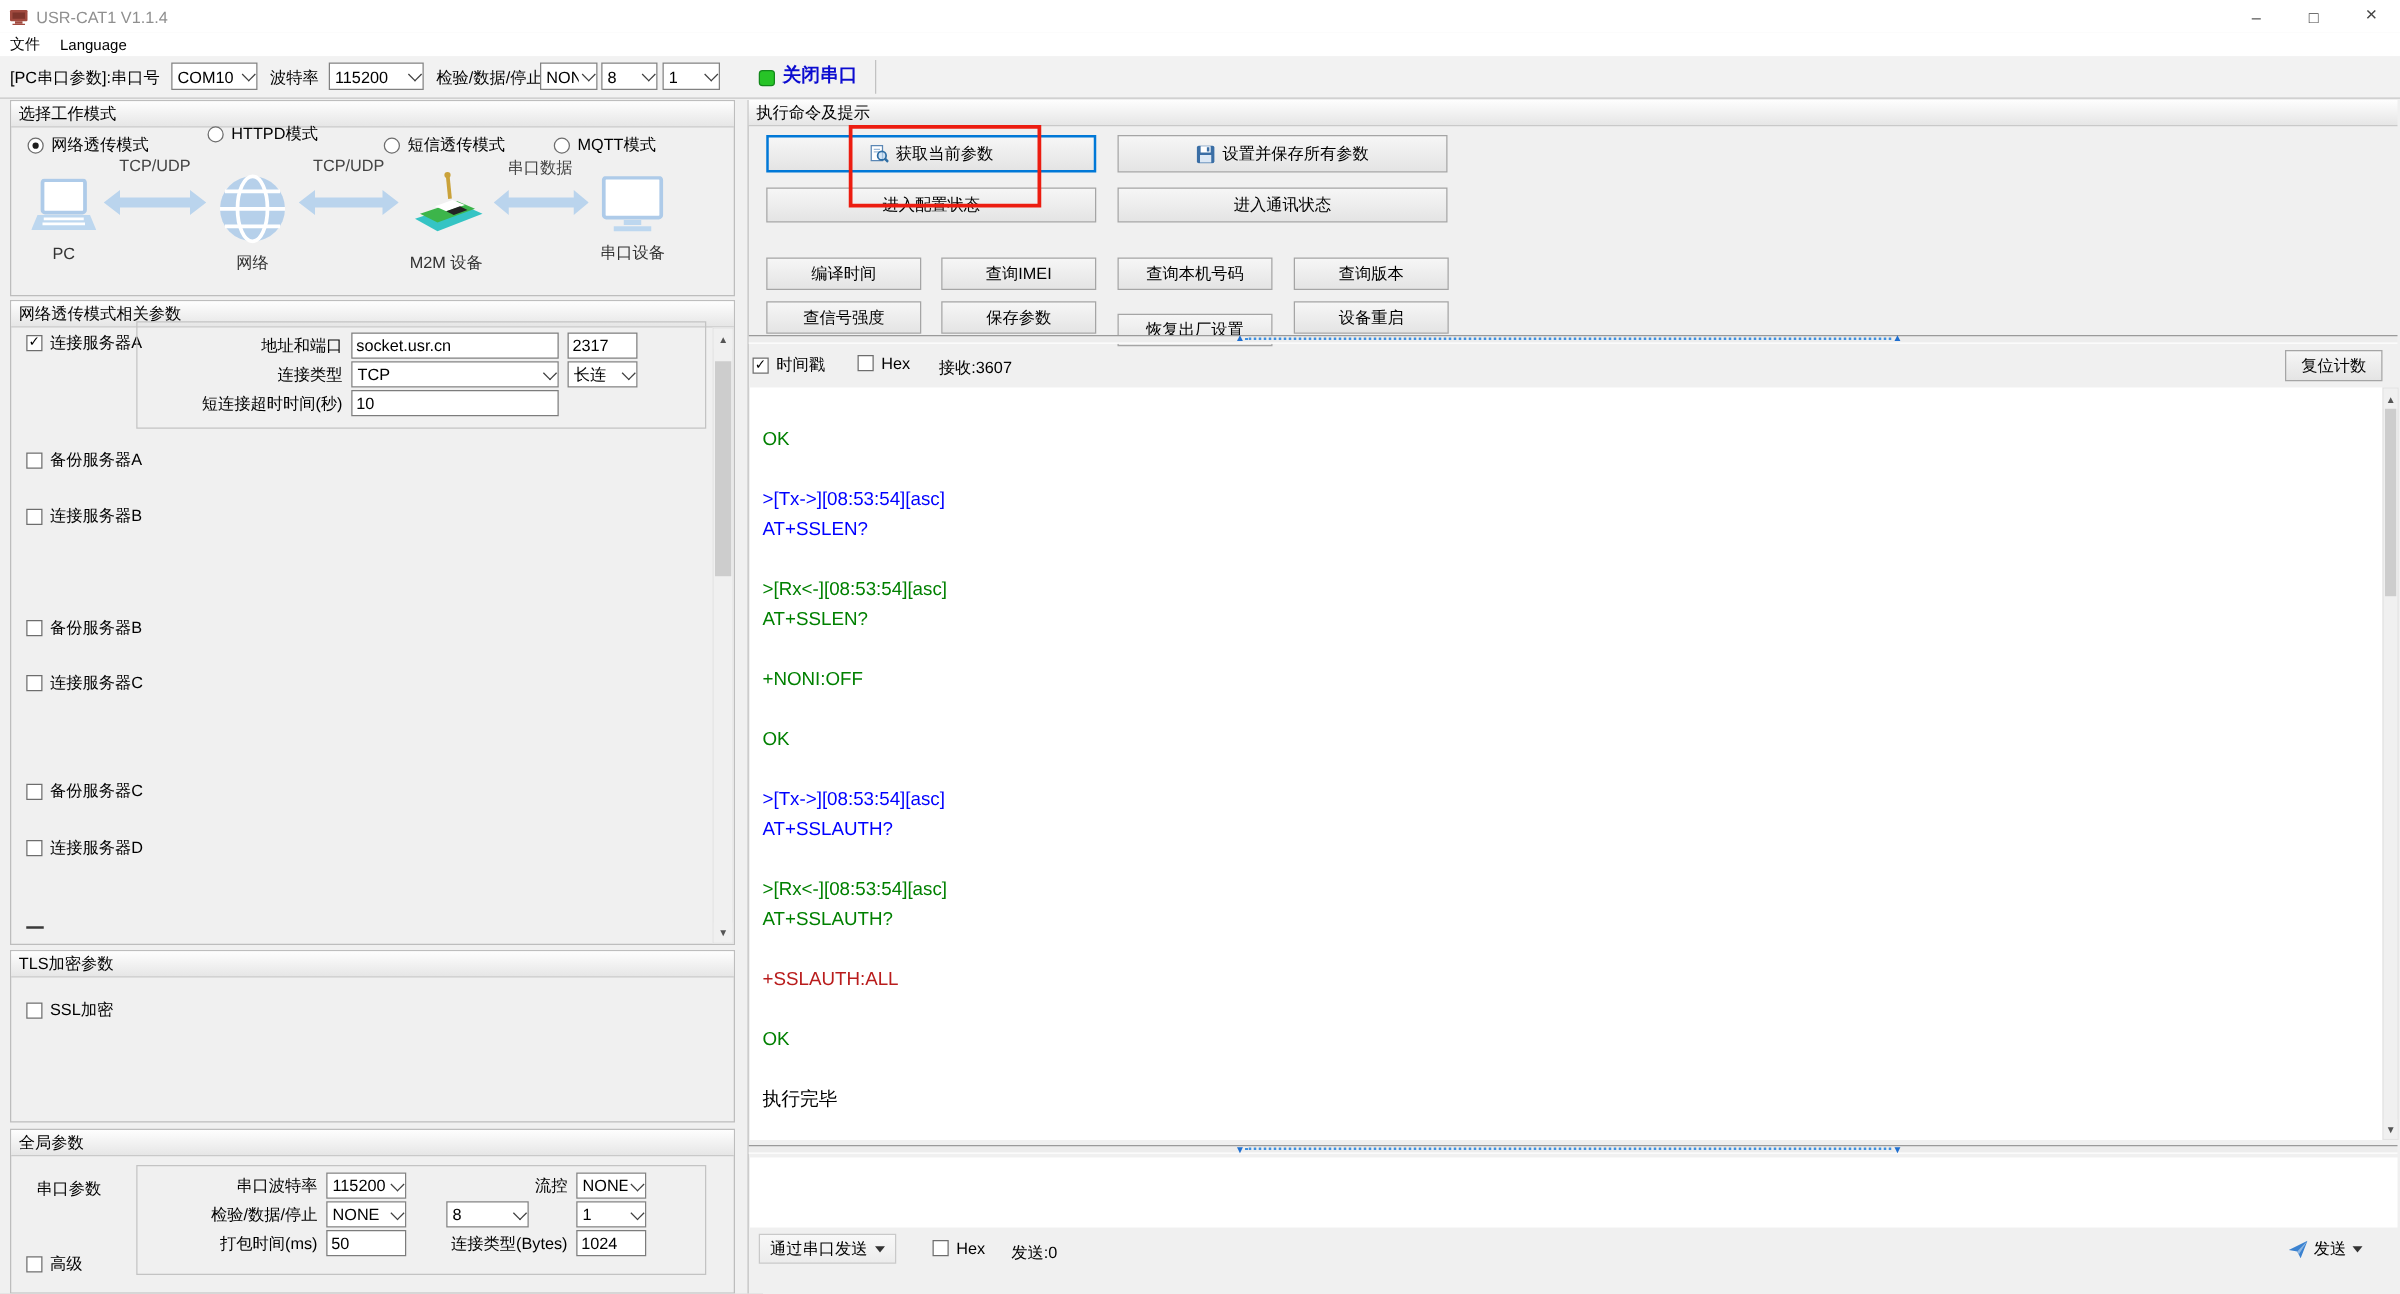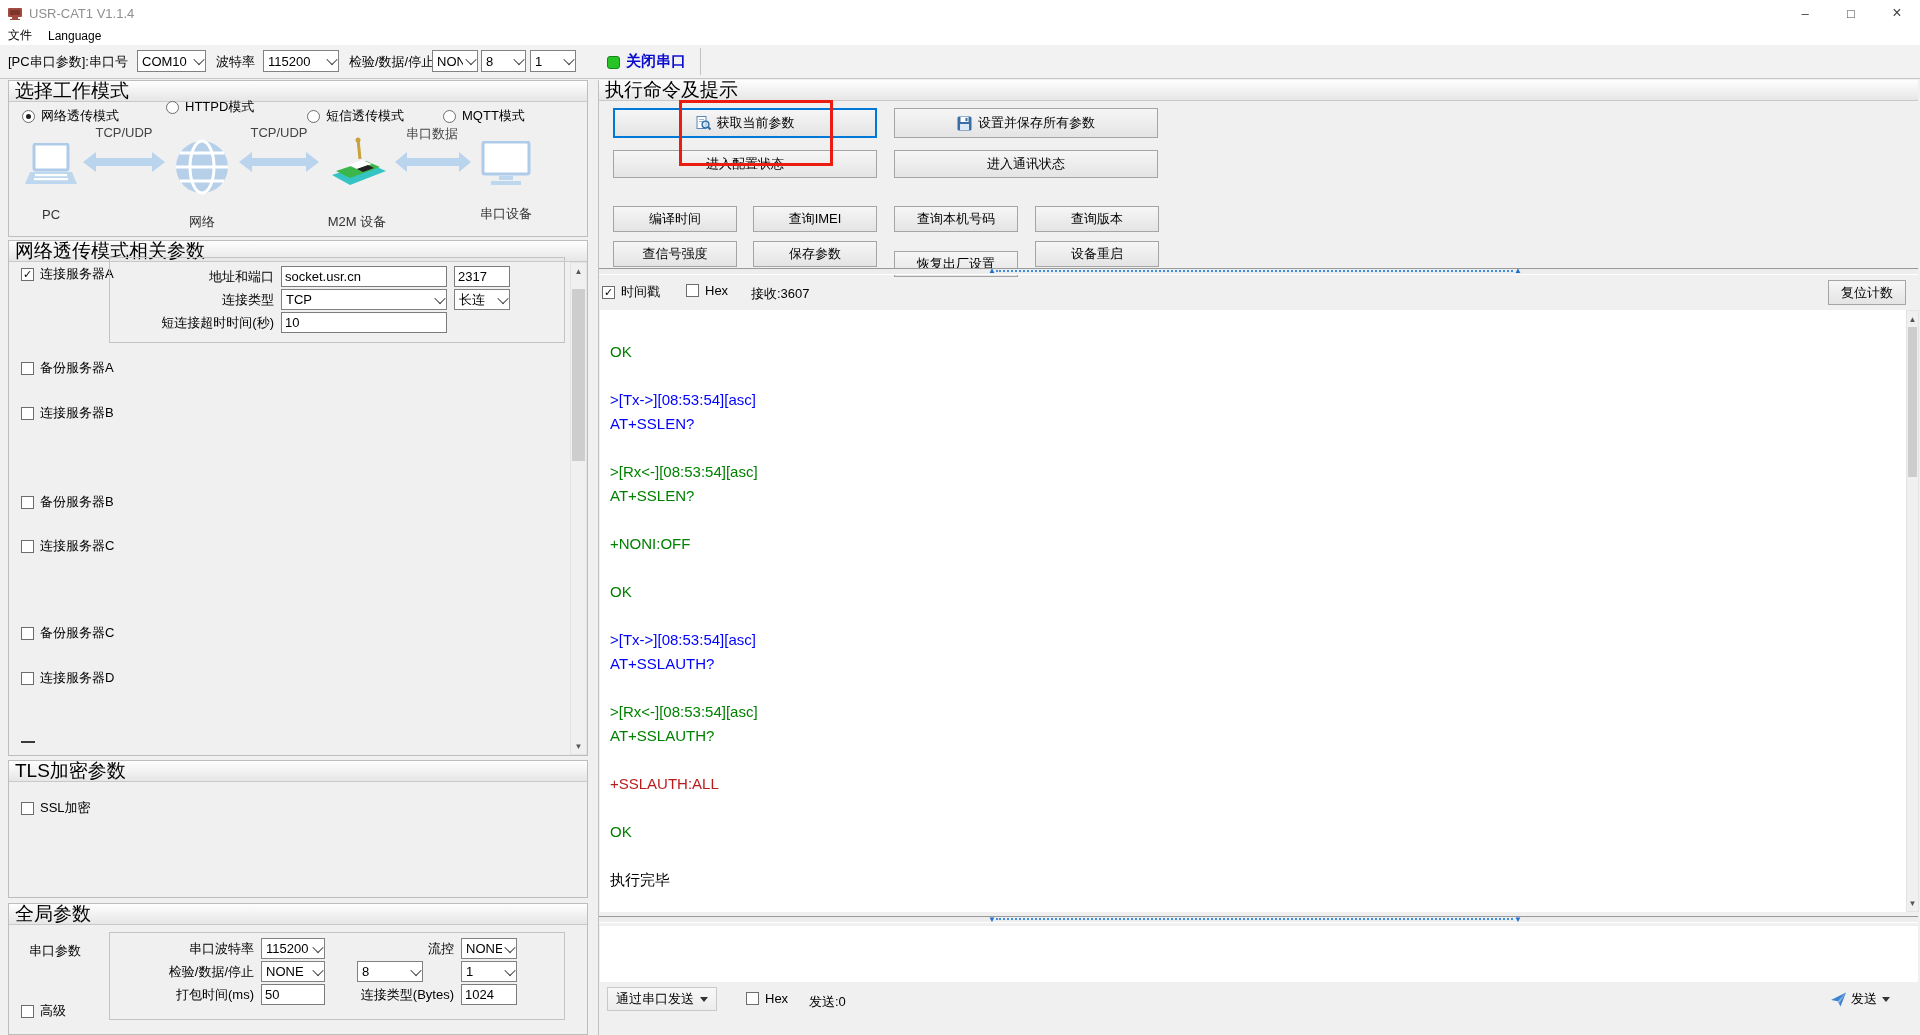--- a/index.html
+++ b/index.html
@@ -16,36 +16,36 @@
   .toolbar{position:absolute;top:45px;left:0;right:0;height:33px;background:#f2f2f2;border-bottom:1px solid #c6c6c6;}
   .tlabel{position:absolute;top:6px;height:22px;line-height:22px;font-size:13px;white-space:nowrap;}
   .combo{position:absolute;top:5px;height:22px;background:#fff;border:1px solid #818181;display:flex;align-items:center;padding:0 2px 0 4px;box-sizing:border-box;font-size:13px;}
   .combo .cv{flex:1;overflow:hidden;white-space:nowrap;}
   .chev{width:7px;height:7px;border-right:1px solid #3f3f3f;border-bottom:1px solid #3f3f3f;transform:rotate(45deg) translate(-1px,-1px);flex:none;margin-left:4px;}
   .status-dot{position:absolute;left:607px;top:11px;width:11px;height:11px;border-radius:3px;background:#27c427;border:1px solid #12881a;}
   .close-port{position:absolute;left:626px;top:5px;font-size:15px;font-weight:bold;color:#0b0bd0;line-height:22px;}
   .tb-sep{position:absolute;left:700px;top:3px;height:27px;border-left:1px solid #c2c2c2;}
   
   .gbox{position:absolute;left:8px;width:580px;border:1px solid #bdbdbd;background:#f0f0f0;box-sizing:border-box;}
-  .gb-h{height:20px;background:linear-gradient(#fefefe,#e6e6e6);border-bottom:1px solid #c9c9c9;line-height:20px;padding-left:6px;font-size:19px;}
+  .gb-h{height:20px;background:linear-gradient(#fefefe,#e6e6e6);border-bottom:1px solid #c9c9c9;line-height:20px;padding-left:6px;font-size:13px;}
   .cb{position:absolute;display:flex;align-items:center;gap:6px;font-size:13px;white-space:nowrap;}
   .cbx{width:13px;height:13px;background:#fff;border:1px solid #6d6d6d;box-sizing:border-box;flex:none;
        display:flex;align-items:center;justify-content:center;font-size:11px;line-height:11px;}
   .cbx.on::after{content:"\2713";}
   .radio{position:absolute;display:flex;align-items:center;gap:6px;font-size:13px;white-space:nowrap;}
   .rcirc{width:13px;height:13px;border:1px solid #6d6d6d;border-radius:50%;background:#fff;box-sizing:border-box;
          display:flex;align-items:center;justify-content:center;flex:none;}
   .radio.sel .rcirc::after{content:"";width:5px;height:5px;border-radius:50%;background:#1e1e1e;}
   .subpanel{position:absolute;border:1px solid #c3c3c3;box-sizing:border-box;}
   .flabel{position:absolute;height:21px;line-height:21px;font-size:13px;text-align:right;white-space:nowrap;}
   .inp{position:absolute;height:21px;background:#fff;border:1px solid #7c7c7c;font-size:13px;padding:0 3px;box-sizing:border-box;
        font-family:inherit;line-height:19px;overflow:hidden;white-space:nowrap;}
   
   .dnode{position:absolute;text-align:center;font-size:13px;color:#333;}
-  .dnode .dlabel{margin-top:15px;}
+  .dnode .dlabel{margin-top:3px;}
   .dlink{position:absolute;}
   .dlink-label{position:absolute;text-align:center;font-size:13px;color:#444;white-space:nowrap;}
   
   .vsb{position:absolute;width:17px;background:#f0f0f0;border:1px solid #e3e3e3;box-sizing:border-box;}
   .vsb .sarr{position:absolute;left:0;right:0;height:16px;display:flex;align-items:center;justify-content:center;font-size:8px;color:#555;background:#f0f0f0;}
   .vsb .sarr.up{top:0;}
   .vsb .sarr.dn{bottom:0;}
   .vsb .thumb{position:absolute;left:1px;right:1px;background:#cdcdcd;}
   
   .rpanel{position:absolute;left:598px;top:80px;width:1320px;height:955px;border-left:1px solid #c0c0c0;box-sizing:border-box;}

